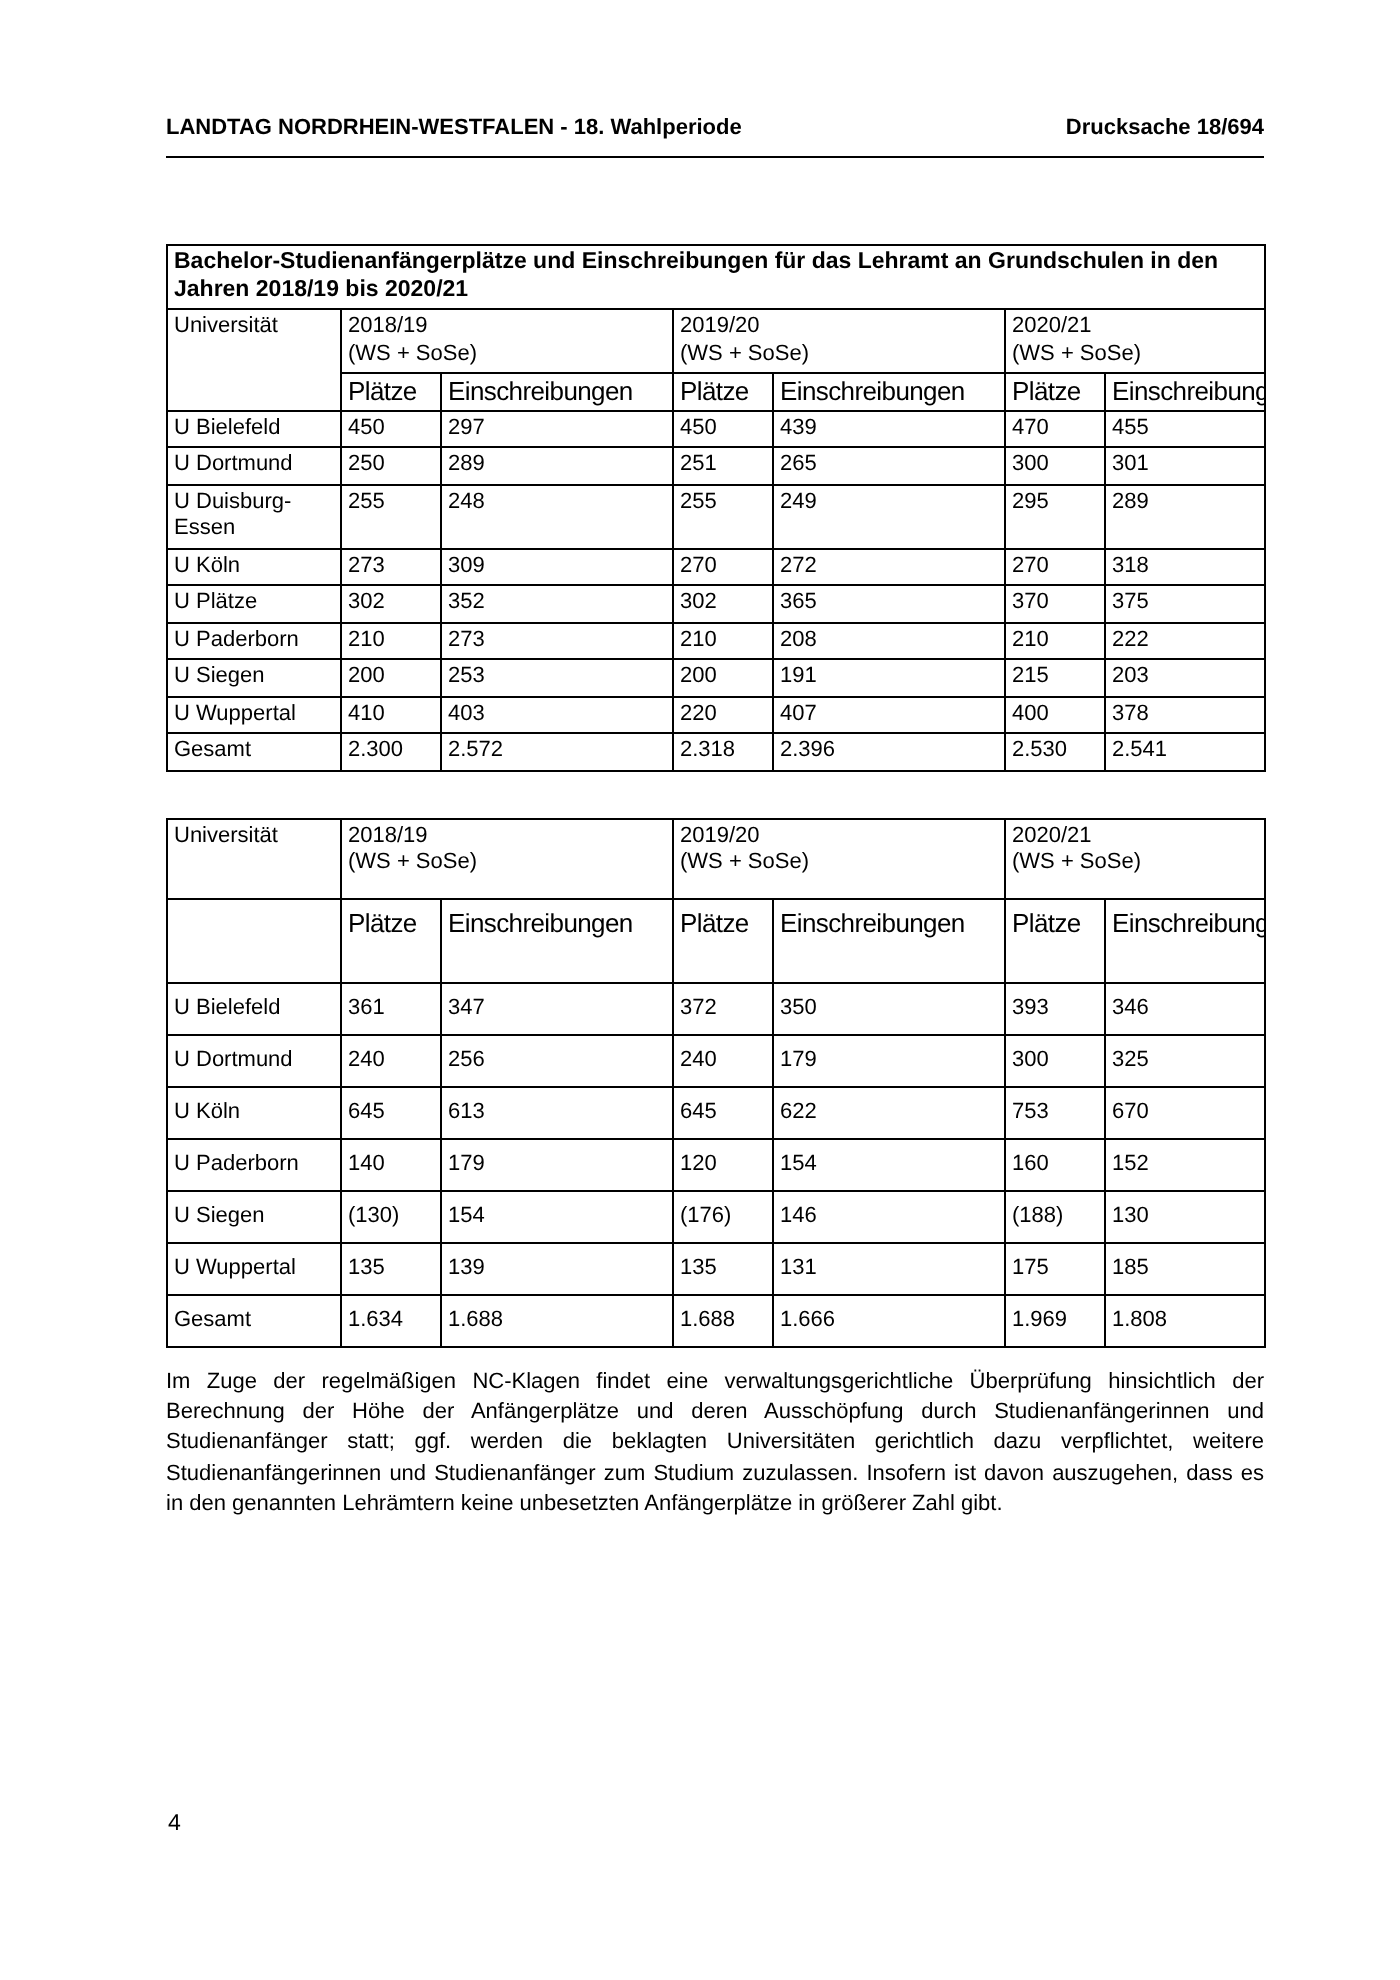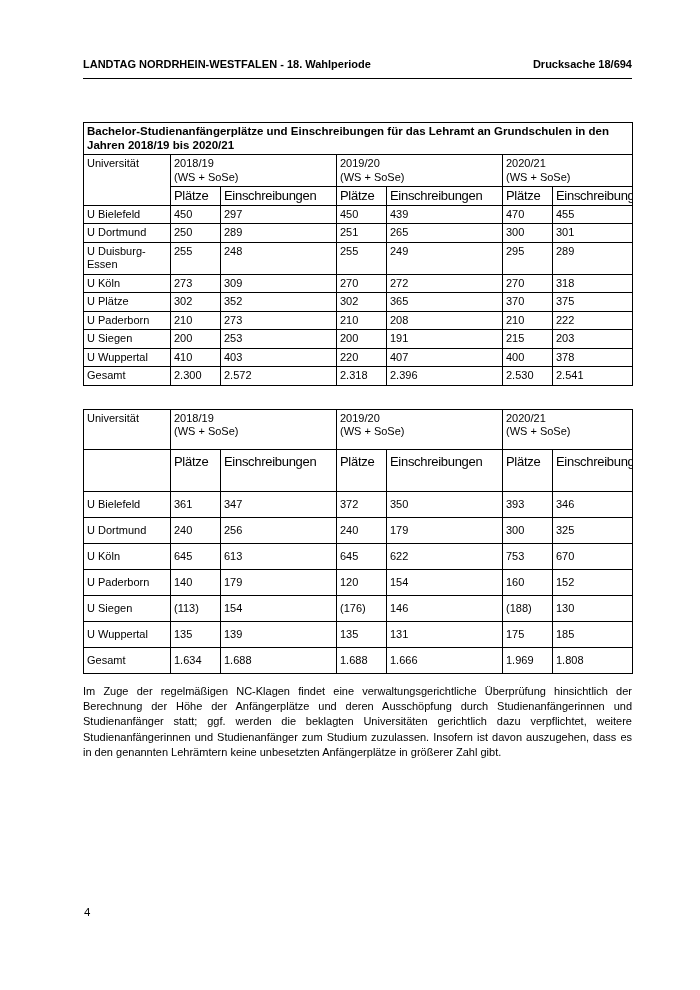--- a/index.html
+++ b/index.html
@@ -250,21 +250,21 @@
             <td>U Paderborn</td>
             <td>140</td>
             <td>179</td>
             <td>120</td>
             <td>154</td>
             <td>160</td>
             <td>152</td>
           </tr>
         <tr class="drow">
             <td>U Siegen</td>
-            <td>(113)</td>
+            <td>(130)</td>
             <td>154</td>
             <td>(176)</td>
             <td>146</td>
             <td>(188)</td>
             <td>130</td>
           </tr>
         <tr class="drow">
             <td>U Wuppertal</td>
             <td>135</td>
             <td>139</td>

